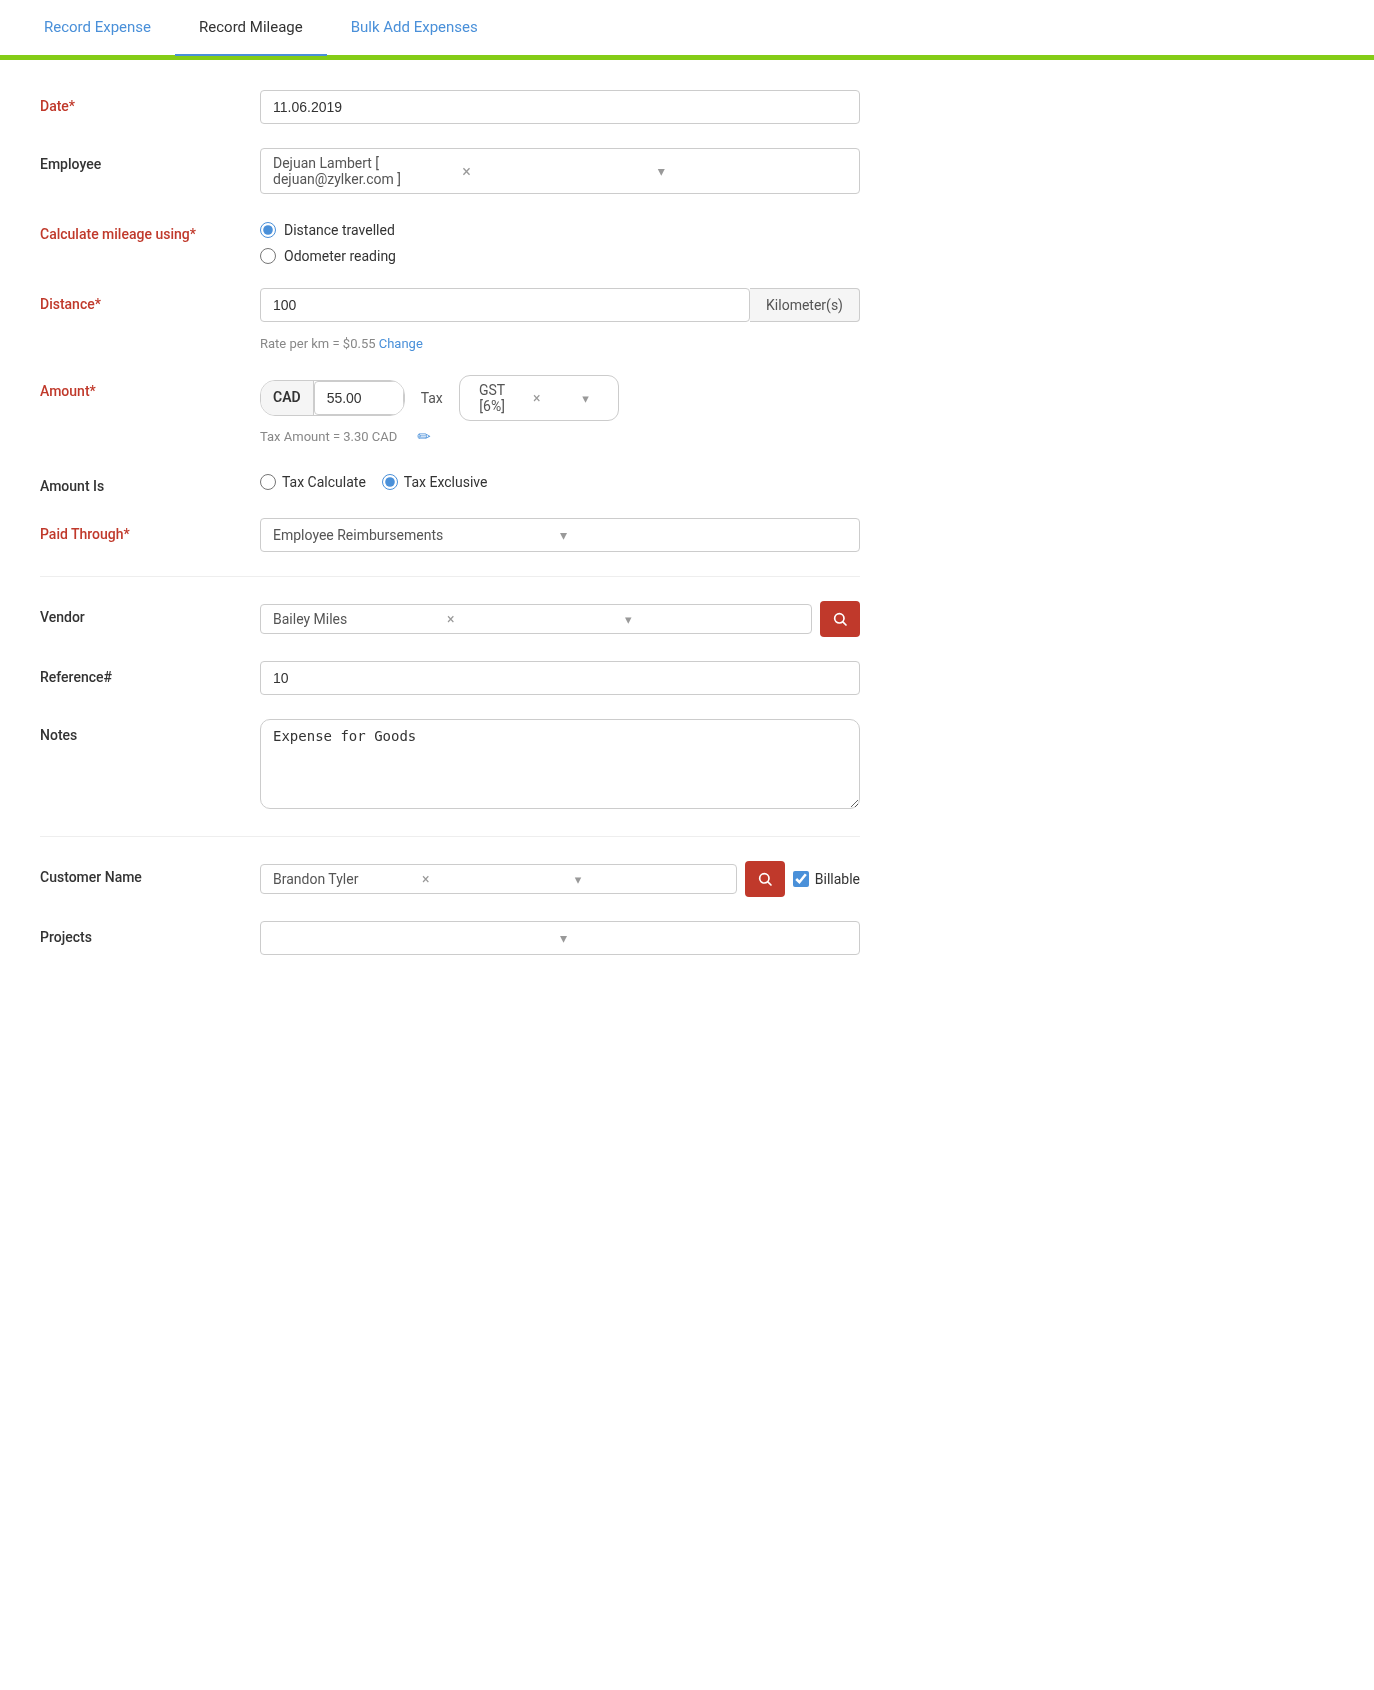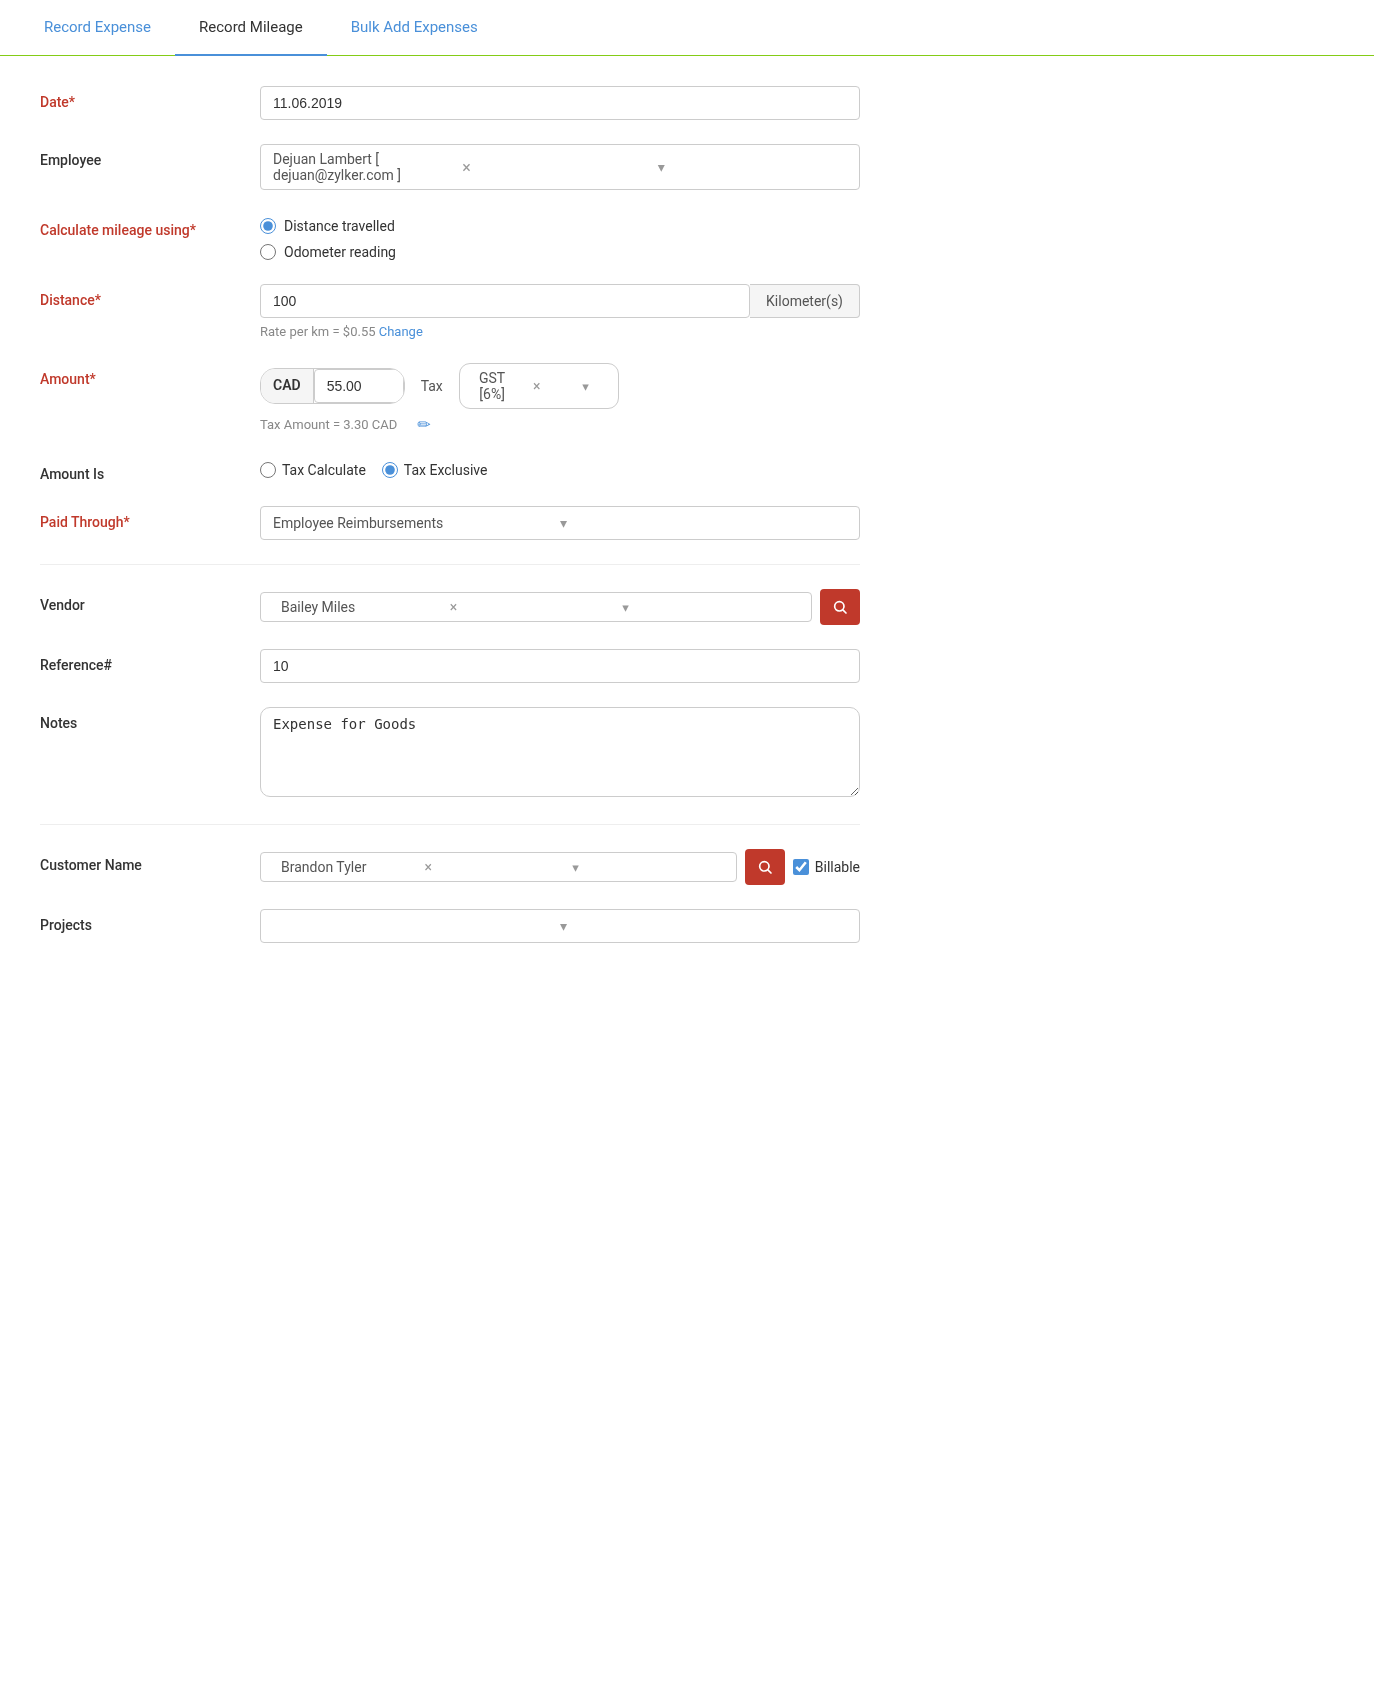--- a/index.html
+++ b/index.html
@@ -5,21 +5,21 @@
     * { box-sizing: border-box; margin: 0; padding: 0; }
     body {
       font-family: -apple-system, BlinkMacSystemFont, 'Segoe UI', Roboto, sans-serif;
       background: #fff;
       color: #333;
       font-size: 14px;
     }
 
     .tabs {
       display: flex;
-      border-bottom: 1px solid #84cc16;
+      border-bottom: 5px solid #84cc16;
       padding: 0 20px;
       background: #fff;
     }
     .tab {
       padding: 18px 24px;
       cursor: pointer;
       color: #4a90d9;
       font-size: 15px;
       border-bottom: 2px solid transparent;
       margin-bottom: -1px;
@@ -102,21 +102,21 @@
     .distance-unit {
       border: 1px solid #ccc;
       border-left: none;
       border-radius: 0 4px 4px 0;
       padding: 8px 16px;
       background: #f5f5f5;
       font-size: 14px;
       color: #555;
       cursor: pointer;
     }
-    .rate-text { margin-top: 6px; font-size: 13px; color: #888; }
+    .rate-text { margin-top: 14px; font-size: 13px; color: #888; }
     .rate-text a { color: #4a90d9; cursor: pointer; text-decoration: none; }
 
     .amount-row { display: flex; align-items: center; gap: 16px; width: 100%; flex-wrap: wrap; }
     .amount-field {
       display: flex;
       align-items: stretch;
       border: 1px solid #ccc;
       border-radius: 15px;
       overflow: hidden;
     }
@@ -169,21 +169,21 @@
     .paid-through-wrap .drop-btn { color: #999; font-size: 14px; }
 
     .separator { border: none; border-top: 1px solid #eee; margin: 10px 0 24px 0; }
 
     .vendor-row { display: flex; align-items: center; gap: 8px; width: 100%; }
     .vendor-select-wrap {
       display: flex;
       align-items: center;
       border: 1px solid #ccc;
       border-radius: 4px;
-      padding: 6px 20px;
+      padding: 6px 12px;
       background: #fff;
       flex: 1;
     }
     .vendor-select-wrap span { flex: 1; font-size: 14px; color: #555; }
     .vendor-select-wrap .clear-btn { color: #999; cursor: pointer; margin-right: 4px; font-size: 14px; }
     .vendor-select-wrap .drop-btn { color: #999; cursor: pointer; font-size: 13px; }
     .search-btn {
       background: #c0392b;
       border: none;
       border-radius: 4px;

